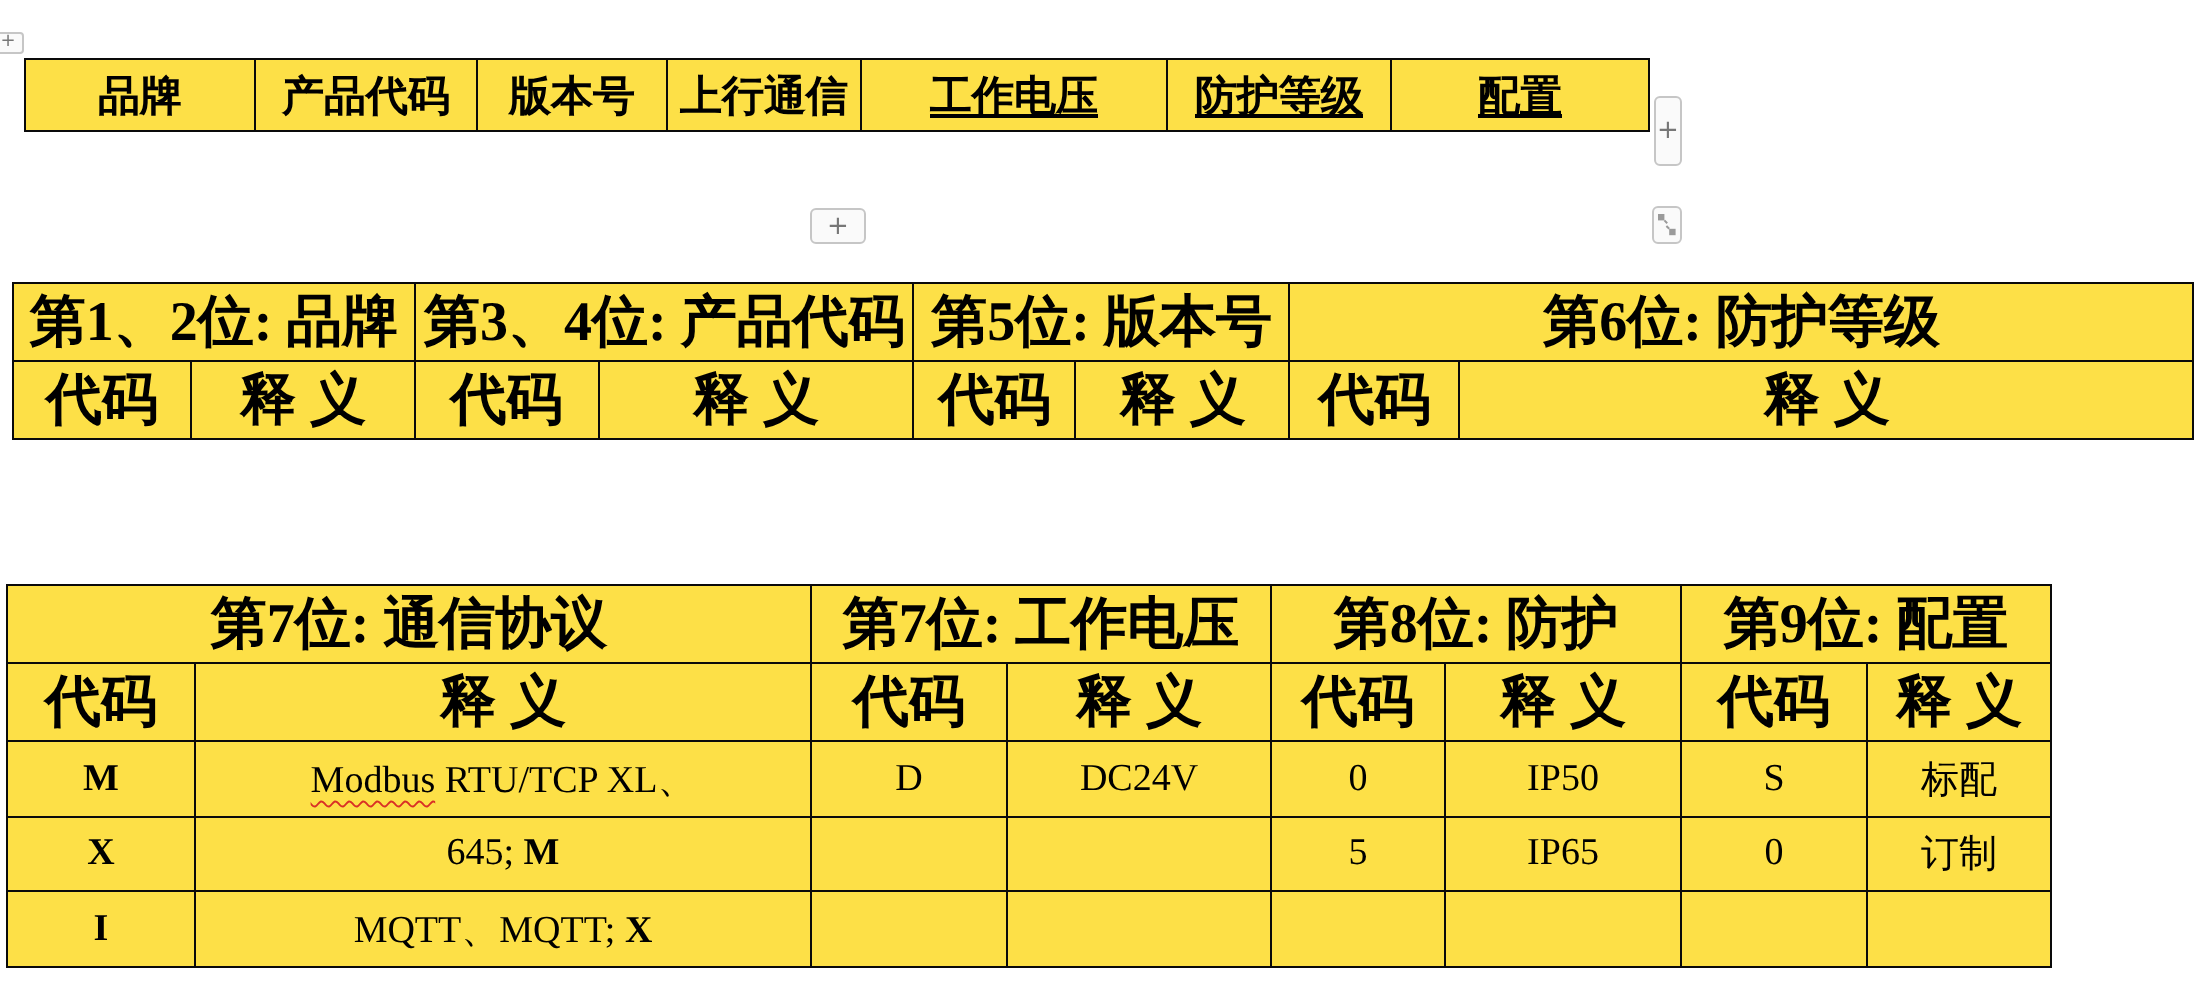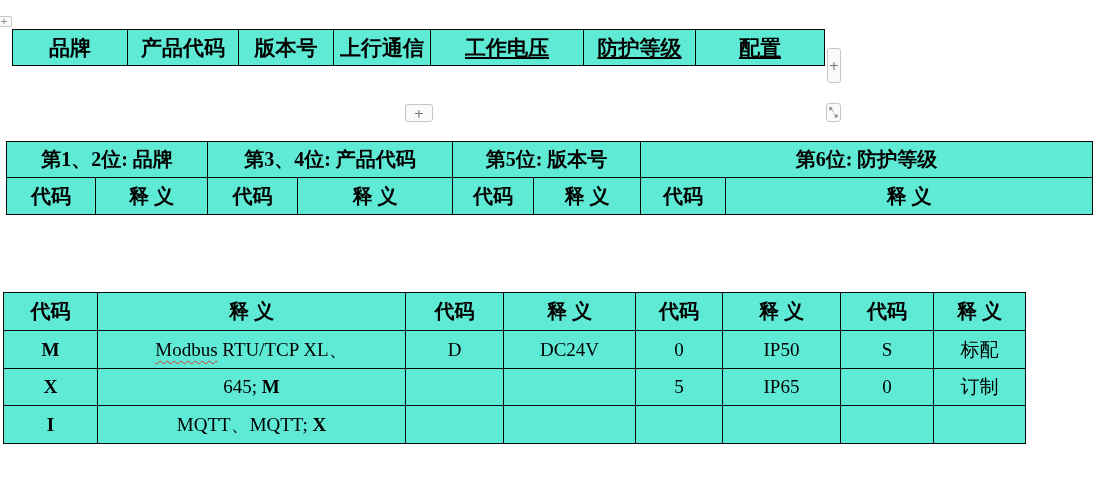--- a/index.html
+++ b/index.html
@@ -3,32 +3,32 @@
 <meta charset="utf-8">
 <style>
   html,body{margin:0;padding:0;}
   body{
     width:1100px;height:500px;background:#ffffff;color:#000;
     font-family:"Liberation Serif","DejaVu Serif",serif;
     overflow:hidden;
   }
   .page{position:relative;width:1100px;height:500px;background:#fff;overflow:hidden;}
 
-  table.tbl{position:absolute;border-collapse:collapse;table-layout:fixed;background:#5eead4;}
+  table.tbl{position:absolute;border-collapse:collapse;table-layout:fixed;background:#fde047;}
   table.tbl td{
     border:1.6px solid #0a0a0a;
     padding:0 4px;
     text-align:center;
     vertical-align:middle;
     font-size:19px;
     white-space:nowrap;
     overflow:hidden;
   }
   td.l{text-align:left;padding-left:9px;text-decoration:underline;}
-  tr.hd td{font-weight:bold;font-size:20px;}
+  tr.hd td{font-weight:bold;font-size:28px;}
   .t1{left:12px;top:29px;}
   .t1 tr.hd td{font-size:21px;}
   .t2{left:6px;top:141px;}
   .t3{left:3px;top:292px;}
   .bold{font-weight:bold;}
   .wavy{
     text-decoration-line:underline;
     text-decoration-style:wavy;
     text-decoration-color:#d93025;
     text-decoration-thickness:1px;
@@ -136,20 +136,26 @@
       <col style="width:94px">
         <col style="width:308px">
         <col style="width:98px">
         <col style="width:132px">
       <col style="width:87px">
         <col style="width:118px">
         <col style="width:93px">
         <col style="width:92px">
     </colgroup>
     <tbody>
+        <tr class="hd" style="height:35px">
+      <td colspan="2">第7位: 通信协议</td>
+      <td colspan="2">第7位: 工作电压</td>
+      <td colspan="2">第8位: 防护</td>
+      <td colspan="2">第9位: 配置</td>
+    </tr>
     <tr class="hd" style="height:38px">
       <td>代码</td>
       <td>释 义</td>
       <td>代码</td>
       <td>释 义</td>
       <td>代码</td>
       <td>释 义</td>
       <td>代码</td>
       <td>释 义</td>
     </tr>

